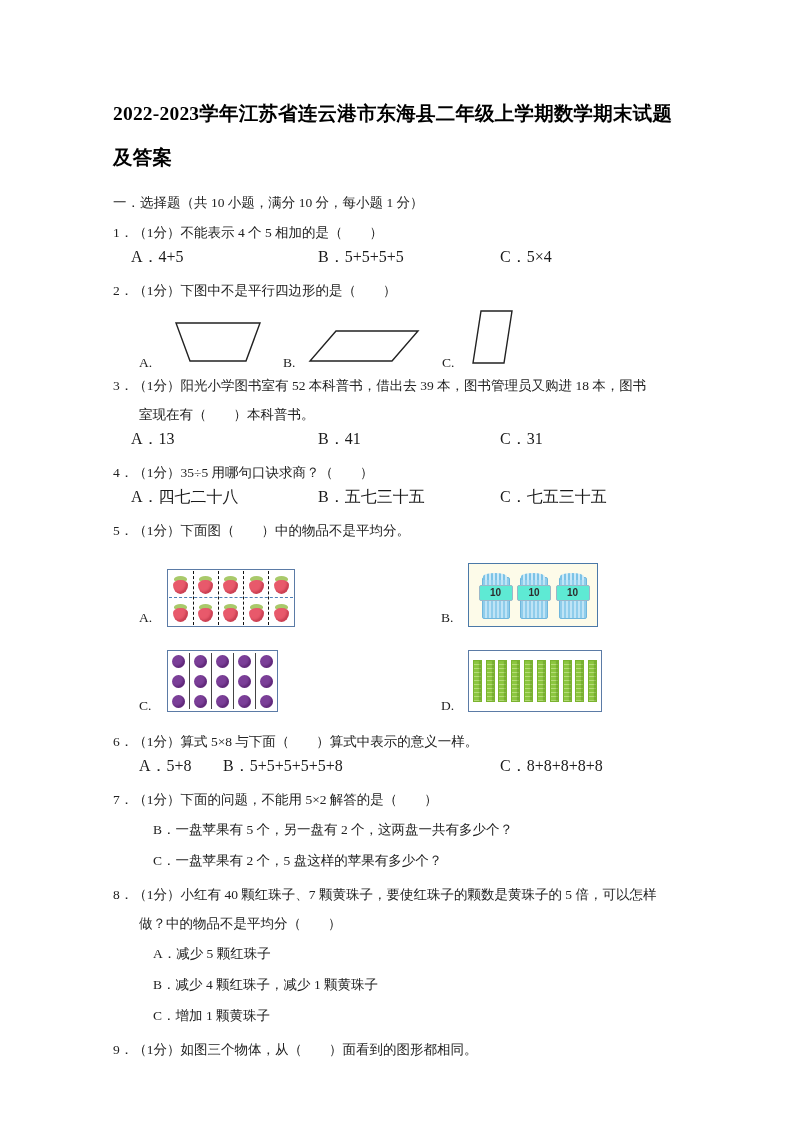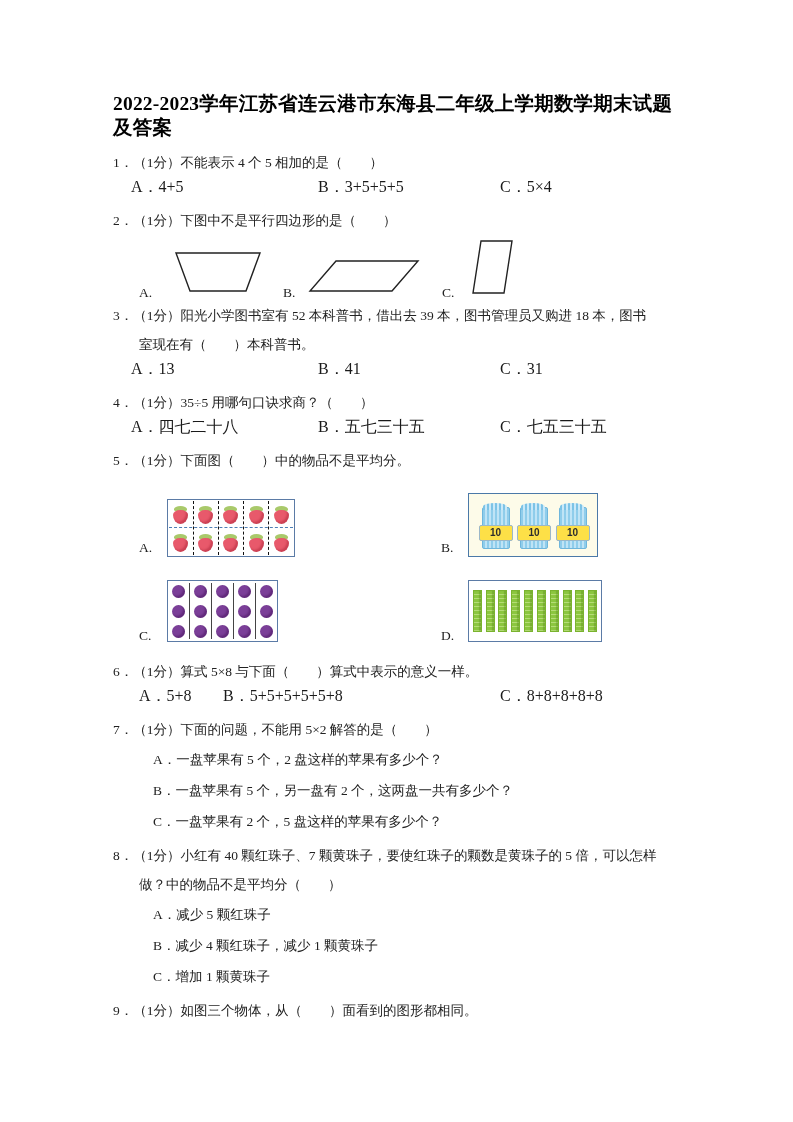--- a/index.html
+++ b/index.html
@@ -25,21 +25,21 @@
     position: absolute;
     left: 113px;
     top: 92px;
     width: 570px;
   }
 
   
   .doc-title {
     font-size: 19.5px;
     font-weight: bold;
-    line-height: 24px;
+    line-height: 44px;
     letter-spacing: 0.2px;
     margin: 0 0 8px 0;
     color: #000;
   }
 
   
   .section-head {
     font-size: 13.5px;
     line-height: 30px;
     margin: 0;
@@ -194,24 +194,24 @@
     width: 24px; height: 7px;
     background: repeating-linear-gradient(
         to right,
         #7cc3e6 0px, #7cc3e6 2px,
         #cbe9f8 2px, #cbe9f8 4px);
     border-radius: 50% 50% 0 0;
   }
   .bundle .tag {
     position: absolute;
     left: -3px;
-    top: 22px;
+    top: 12px;
     width: 32px;
     height: 14px;
-    background: #fde047;
+    background: #5eead4;
     border: 1px solid #9bb7c9;
     border-radius: 2px;
     font-family: "Liberation Sans", sans-serif;
     font-size: 10px;
     font-weight: bold;
     line-height: 13px;
     text-align: center;
     color: #2d2d2d;
   }
 
@@ -259,25 +259,26 @@
   }
 </style>
 </head>
 <body>
 
 <div class="page">
   <div class="content">
 
     <h1 class="doc-title">2022-2023学年江苏省连云港市东海县二年级上学期数学期末试题及答案</h1>
 
+    <p class="section-head">一．选择题（共 10 小题，满分 10 分，每小题 1 分）</p>
 
     <p class="q q-stem">1．（1分）不能表示 4 个 5 相加的是（　　）</p>
     <div class="opts-3">
       <span class="opt c1">A．4+5</span>
-      <span class="opt c2">B．3+5+5+5</span>
+      <span class="opt c2">B．5+5+5+5</span>
       <span class="opt c3">C．5×4</span>
     </div>
 
     <p class="q q-stem">2．（1分）下图中不是平行四边形的是（　　）</p>
     <div class="fig-row-shapes">
 
       <span class="fig-label" style="left:26px;">A.</span>
       <div class="fig-item" style="left:50px;">
         <svg width="110" height="50" viewBox="0 0 110 50">
           <polygon points="13,6 97,6 83,44 27,44" fill="#ffffff" stroke="#222" stroke-width="1.4"></polygon>
@@ -448,21 +449,20 @@
     </div>
 
     <p class="q q-stem" style="margin-top:6px;">6．（1分）算式 5×8 与下面（　　）算式中表示的意义一样。</p>
     <div class="opts-3 narrow">
       <span class="opt c1">A．5+8</span>
       <span class="opt c2">B．5+5+5+5+5+8</span>
       <span class="opt c3">C．8+8+8+8+8</span>
     </div>
 
     <p class="q q-stem">7．（1分）下面的问题，不能用 5×2 解答的是（　　）</p>
-    <div class="opt-stack">A．一盘苹果有 5 个，2 盘这样的苹果有多少个？</div>
     <div class="opt-stack">B．一盘苹果有 5 个，另一盘有 2 个，这两盘一共有多少个？</div>
     <div class="opt-stack">C．一盘苹果有 2 个，5 盘这样的苹果有多少个？</div>
 
     <p class="q q-stem" style="margin-top:4px;">8．（1分）小红有 40 颗红珠子、7 颗黄珠子，要使红珠子的颗数是黄珠子的 5 倍，可以怎样</p>
     <p class="q" style="padding-left:26px;">做？中的物品不是平均分（　　）</p>
     <div class="opt-stack">A．减少 5 颗红珠子</div>
     <div class="opt-stack">B．减少 4 颗红珠子，减少 1 颗黄珠子</div>
     <div class="opt-stack">C．增加 1 颗黄珠子</div>
 
     <p class="q q-stem" style="margin-top:4px;">9．（1分）如图三个物体，从（　　）面看到的图形都相同。</p>

